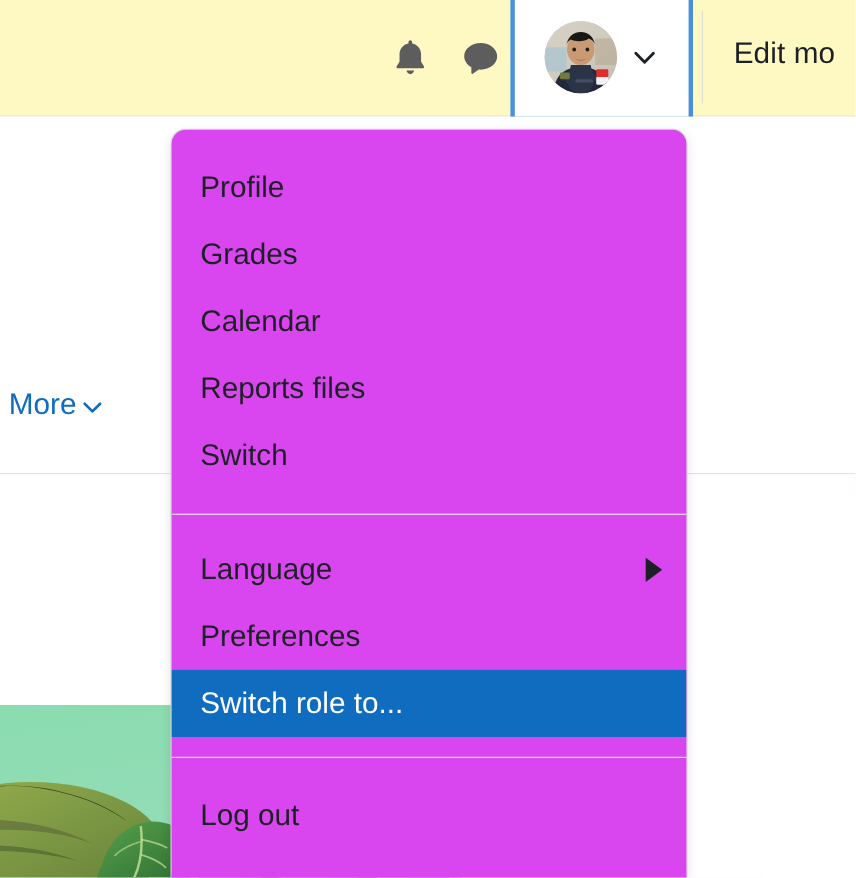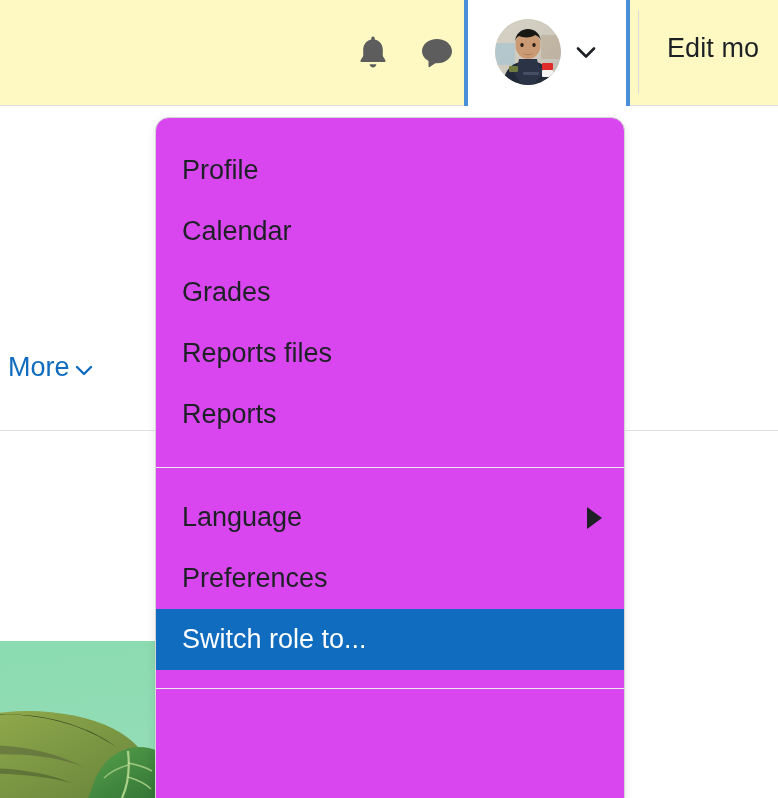--- a/index.html
+++ b/index.html
@@ -314,46 +314,51 @@
     </svg>
   </div>
 
   <div class="dropdown">
 
     <div class="menu-group g1">
       <div class="menu-item">
         <span class="label">Profile</span>
       </div>
       <div class="menu-item">
+        <span class="label">Grades</span>
+      </div>
+      <div class="menu-item">
         <span class="label">Calendar</span>
       </div>
       <div class="menu-item">
-        <span class="label">Grades</span>
-      </div>
-      <div class="menu-item">
         <span class="label">Reports files</span>
       </div>
       <div class="menu-item">
-        <span class="label">Reports</span>
+        <span class="label">Switch</span>
       </div>
     </div>
 
     <div class="menu-divider"></div>
 
     <div class="menu-group g2">
       <div class="menu-item">
         <span class="label">Language</span>
         <span class="submenu-arrow"></span>
       </div>
       <div class="menu-item">
         <span class="label">Preferences</span>
       </div>
       <div class="menu-item active">
         <span class="label">Switch role to...</span>
       </div>
     </div>
 
     <div class="menu-divider" style="margin-top:18px;"></div>
 
+    <div class="menu-group g3">
+      <div class="menu-item">
+        <span class="label">Log out</span>
+      </div>
+    </div>
 
   </div>
 
 </div>
 
 </body></html>

